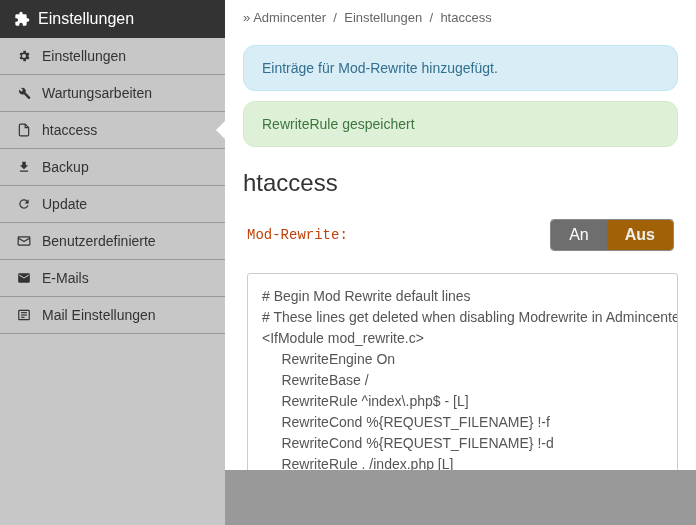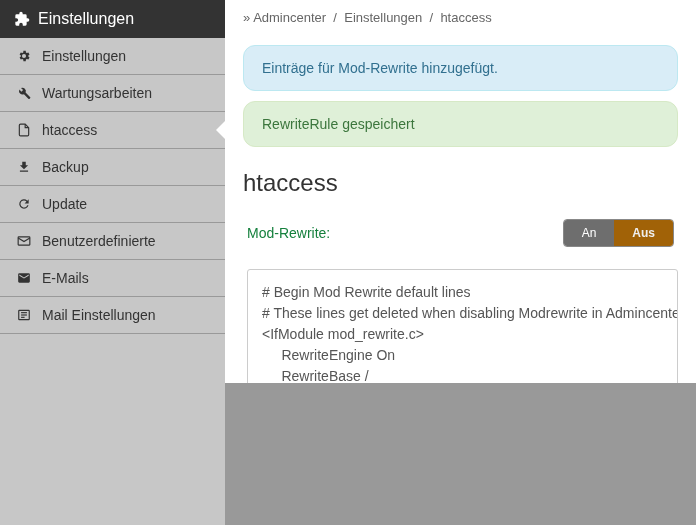--- a/index.html
+++ b/index.html
@@ -2,31 +2,31 @@
 <html><head>
 <meta charset="utf-8">
 <style>
 * { margin: 0; padding: 0; box-sizing: border-box; }
 body { font-family: Arial, sans-serif; background: #999; width: 696px; height: 525px; overflow: hidden; }
 .sidebar { width: 225px; background: #c7c7c7; float: left; height: 525px; position: relative; }
 .sidebar-header { background: #333; color: #fff; padding: 10px 14px; font-size: 16px; display: flex; align-items: center; gap: 8px; }
 .sidebar-item { background: #c7c7c7; border-bottom: 1px solid #999; padding: 10px 16px; font-size: 14px; color: #333; display: flex; align-items: center; gap: 10px; cursor: pointer; position: relative; }
 .sidebar-item.active::after { content: ""; position: absolute; right: -1px; top: 50%; transform: translateY(-50%); width: 0; height: 0; border-top: 10px solid transparent; border-bottom: 10px solid transparent; border-right: 10px solid #fff; }
 .icon { width: 16px; display: inline-flex; justify-content: center; align-items: center; }
-.main { margin-left: 225px; background: #fff; height: 383px; overflow: auto; }
+.main { margin-left: 225px; background: #fff; height: 470px; overflow: auto; }
 .breadcrumb { color: #666; font-size: 13px; padding: 10px 18px; }
 .breadcrumb a { color: #666; text-decoration: none; }
 .alert { margin: 10px 18px; padding: 14px 18px; border-radius: 12px; font-size: 14px; }
 .alert-info { background: #d9edf7; color: #31708f; border: 1px solid #bce8f1; }
 .alert-success { background: #dff0d8; color: #3c763d; border: 1px solid #d6e9c6; }
 h1.page-title { font-size: 24px; font-weight: normal; color: #333; padding: 12px 18px 8px; }
 .field-row { padding: 14px 22px; display: flex; align-items: center; justify-content: space-between; }
-.field-label { font-size: 14px; color: #15803d; }
+.field-label { font-size: 14px; color: #c2410c; font-family: Liberation Mono, monospace; }
 .toggle { display: inline-flex; border: 1px solid #888; border-radius: 4px; overflow: hidden; }
-.toggle span { padding: 6px 18px; font-size: 12px; cursor: pointer; }
+.toggle span { padding: 6px 18px; font-size: 16px; cursor: pointer; }
 .toggle .on { background: #6e6e6e; color: #fff; }
 .toggle .off { background: #a16207; color: #eee; font-weight: bold; }
 .codebox { margin: 8px 18px 12px 22px; border: 1px solid #ccc; border-radius: 3px; padding: 12px 14px; font-family: Arial, sans-serif; font-size: 14px; color: #555; line-height: 1.5; white-space: pre; overflow: hidden; }
 svg { display: block; }
 </style>
 </head>
 <body>
 
 <div class="sidebar">
   <div class="sidebar-header">

